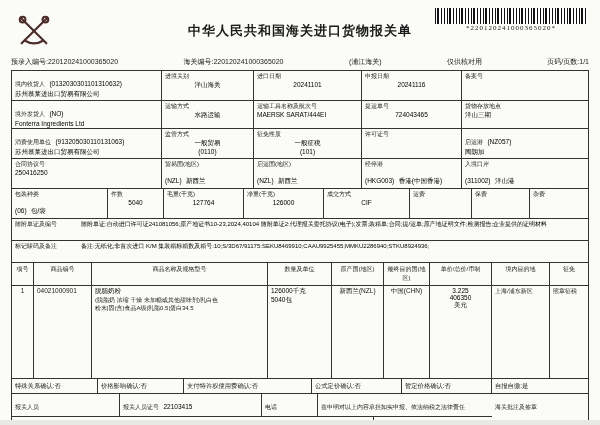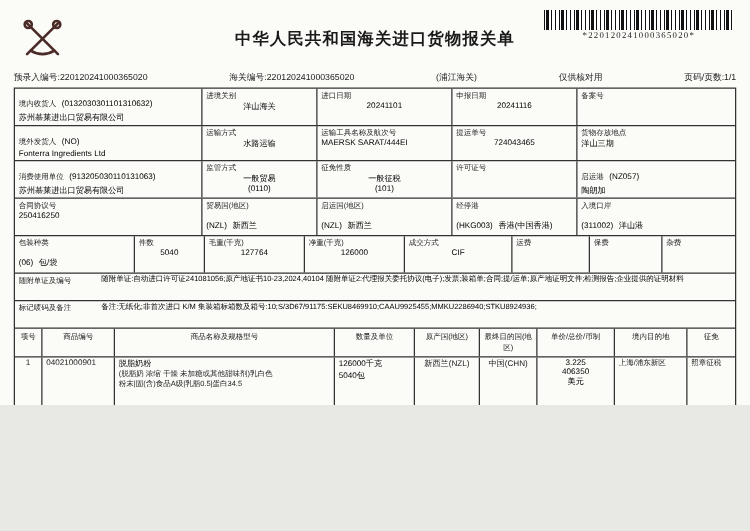--- a/index.html
+++ b/index.html
@@ -1,16 +1,16 @@
 <!DOCTYPE html>
 <html><head>
 <meta charset="utf-8">
 <style>
   html,body{margin:0;padding:0;background:#e8e8e4;}
-  .page{position:relative;width:600px;height:324px;margin:0 auto;background:#fbfbf8;
+  .page{position:relative;width:600px;height:420px;margin:0 auto;background:#fbfbf8;
         font-family:"Liberation Sans","DejaVu Sans",sans-serif;color:#1a1a1a;
         box-sizing:border-box;padding:6px 11px;overflow:hidden;}
   
   .hdr{position:relative;height:48px;}
   .emblem{position:absolute;left:4px;top:6px;}
   .title{text-align:center;font-family:"Liberation Serif","DejaVu Serif",serif;
          font-weight:bold;font-size:13px;letter-spacing:1px;padding-top:16px;}
   .bcwrap{position:absolute;right:2px;top:2px;width:152px;text-align:center;}
   .bars{height:16px;background:repeating-linear-gradient(90deg,
         #111 0px,#111 1px,#fff 1px,#fff 2px,#111 2px,#111 4px,#fff 4px,#fff 6px,

